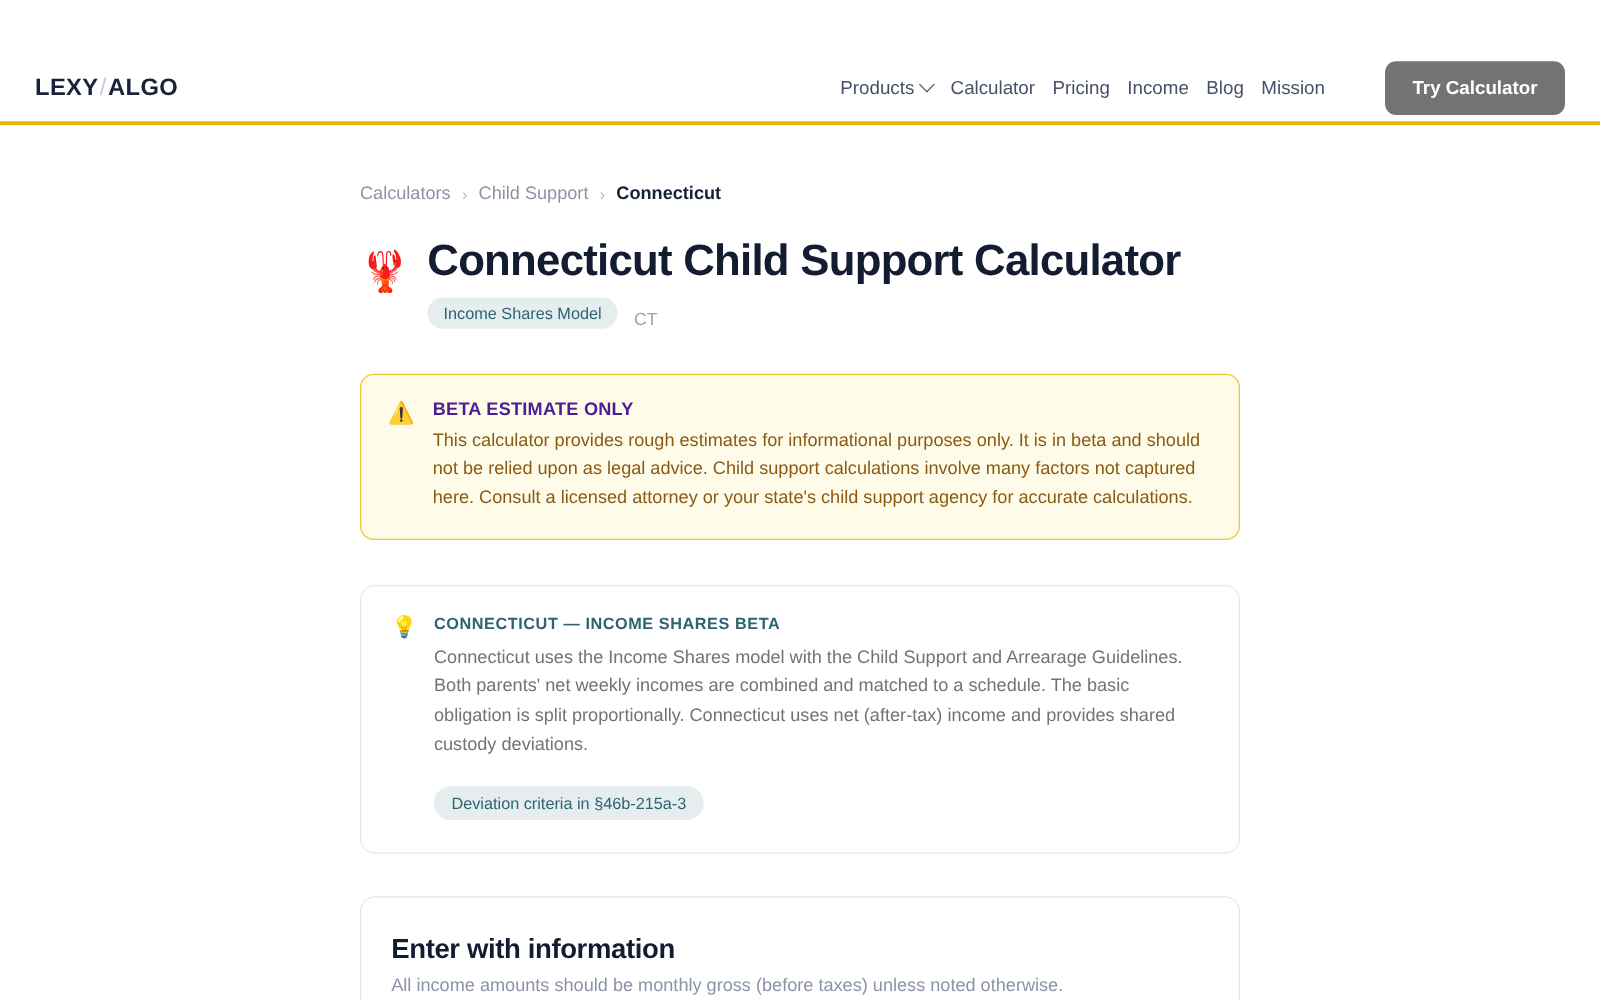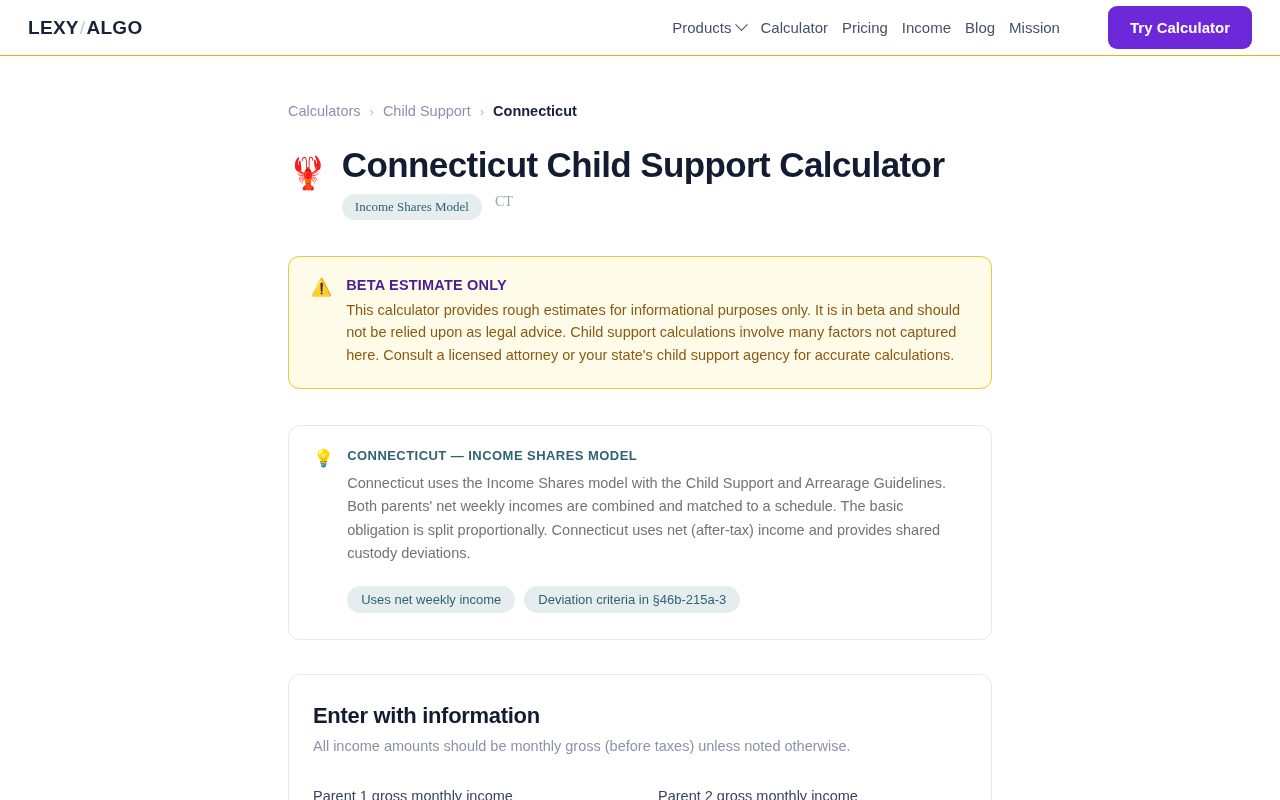--- a/index.html
+++ b/index.html
@@ -16,24 +16,25 @@
     background: #ffffff;
     color: #1e293b;
     -webkit-font-smoothing: antialiased;
   }
 
   
   .site-header {
     height: 56px;
     width: 100%;
     background: #ffffff;
-    border-bottom: 1px solid #eab308;
+    border-bottom: 3px solid #eab308;
     display: flex;
     align-items: center;
     padding: 0 28px;
+    margin-top: 44px;
   }
 
   .brand {
     font-size: 19px;
     font-weight: 700;
     letter-spacing: 0.3px;
     color: #18233a;
     white-space: nowrap;
     cursor: pointer;
   }
@@ -64,21 +65,21 @@
     display: inline-block;
     width: 9px;
     height: 9px;
     border-right: 1.8px solid #475069;
     border-bottom: 1.8px solid #475069;
     transform: rotate(45deg) translate(-2px, -2px);
   }
 
   .cta-btn {
     margin-left: 34px;
-    background: #6d28d9;
+    background: #737373;
     color: #ffffff;
     font-size: 15px;
     font-weight: 700;
     border: none;
     border-radius: 9px;
     padding: 13px 22px;
     cursor: pointer;
     font-family: "Liberation Sans", sans-serif;
     white-space: nowrap;
   }
@@ -128,24 +129,23 @@
   .page-title {
     font-size: 35px;
     line-height: 1.12;
     font-weight: 700;
     color: #131c31;
     letter-spacing: -0.6px;
   }
 
   .meta-row {
     display: flex;
-    align-items: flex-start;
+    align-items: flex-end;
     gap: 13px;
     margin-top: 10px;
-    font-family: Liberation Serif, serif;
   }
   .badge {
     background: #e5edef;
     color: #2d6470;
     font-size: 13px;
     border-radius: 20px;
     padding: 5px 13px;
     white-space: nowrap;
   }
   .meta-abbr {
@@ -295,24 +295,23 @@
     <span class="beta-icon">⚠️</span>
     <div>
       <div class="beta-title">BETA ESTIMATE ONLY</div>
       <p class="beta-text">This calculator provides rough estimates for informational purposes only. It is in beta and should not be relied upon as legal advice. Child support calculations involve many factors not captured here. Consult a licensed attorney or your state's child support agency for accurate calculations.</p>
     </div>
   </section>
 
   <section class="info-card">
     <span class="info-icon">💡</span>
     <div class="info-body">
-      <div class="info-head">CONNECTICUT — INCOME SHARES MODEL</div>
+      <div class="info-head">CONNECTICUT — INCOME SHARES BETA</div>
       <p class="info-text">Connecticut uses the Income Shares model with the Child Support and Arrearage Guidelines. Both parents' net weekly incomes are combined and matched to a schedule. The basic obligation is split proportionally. Connecticut uses net (after-tax) income and provides shared custody deviations.</p>
       <div class="chip-row">
-        <span class="chip">Uses net weekly income</span>
         <span class="chip">Deviation criteria in §46b-215a-3</span>
       </div>
     </div>
   </section>
 
   <section class="form-card">
     <h2 class="form-title">Enter with information</h2>
     <p class="form-sub">All income amounts should be monthly gross (before taxes) unless noted otherwise.</p>
 
     <div class="field-grid">

